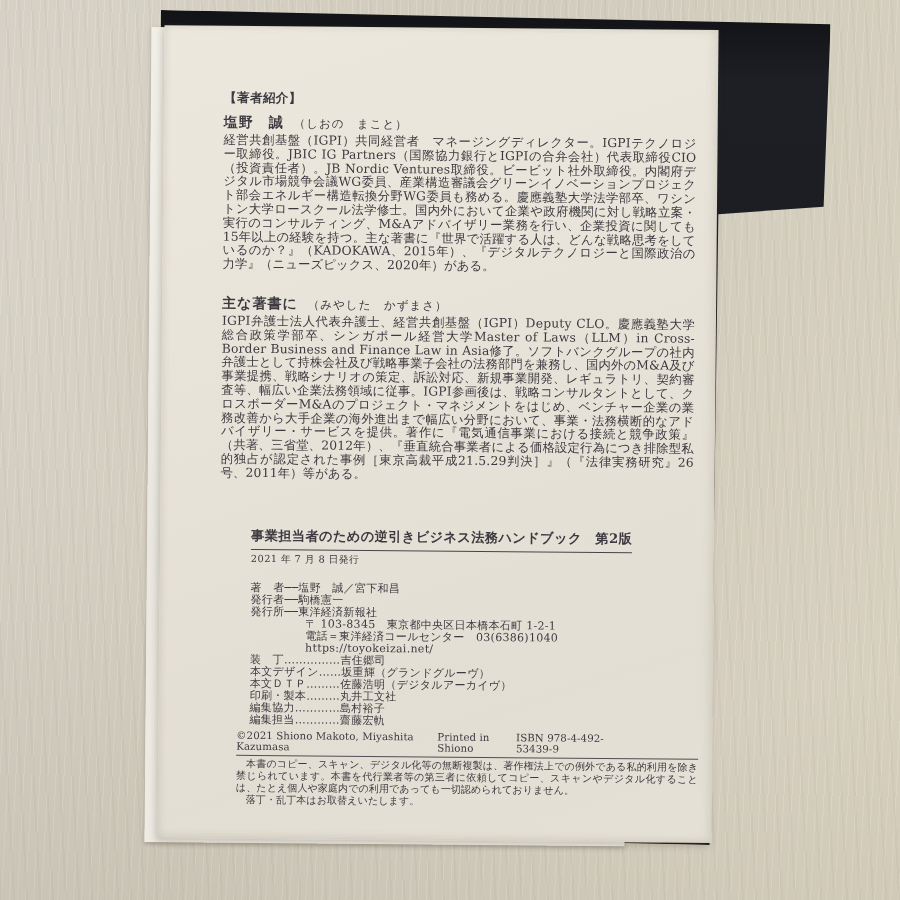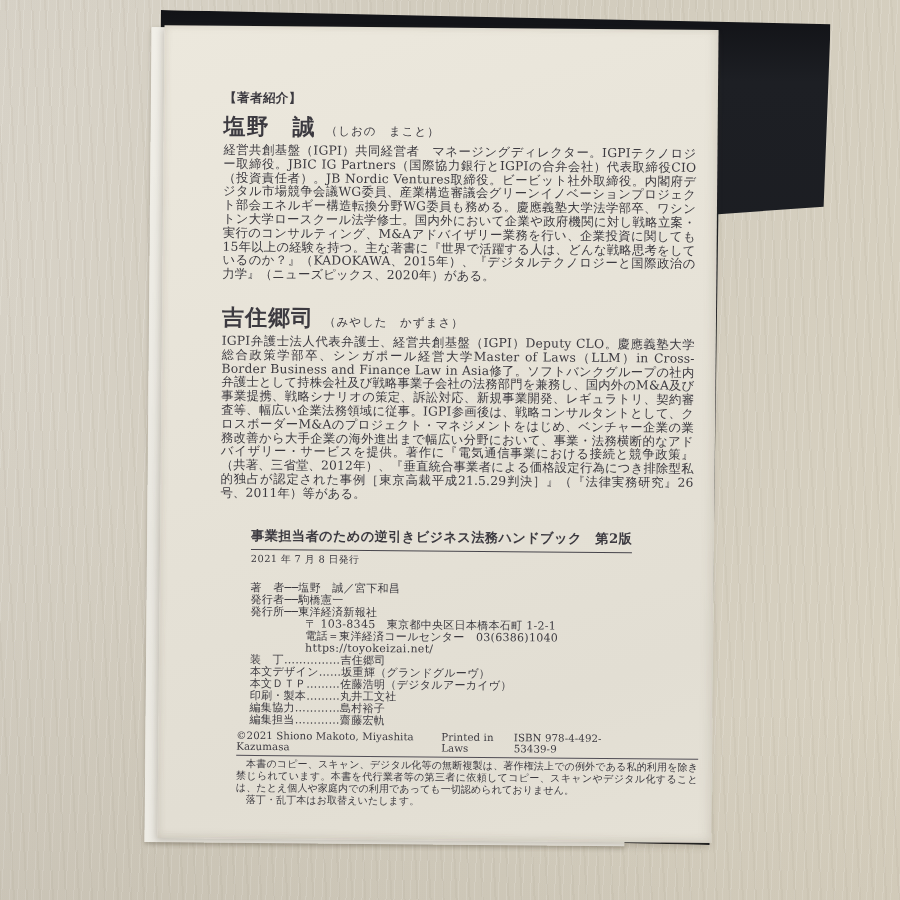--- a/index.html
+++ b/index.html
@@ -47,21 +47,21 @@
       inset -5px 0 10px rgba(125,118,100,.10),
       inset 3px 0 6px rgba(125,118,100,.07),
       inset 0 -3px 8px rgba(125,118,100,.08);
     color:#3c3a40;
   }
   
   .author-block{position:absolute;left:60px;top:64px;width:473px;}
   .intro-heading{font-size:12.5px;font-weight:bold;letter-spacing:.5px;margin:0 0 5px 0;}
   .author{margin:0 0 21px 0;}
   .author-nameline{margin:0 0 2px 0;}
-  .author-name{font-size:22px;font-weight:bold;letter-spacing:1px;}
+  .author-name{font-size:14px;font-weight:bold;letter-spacing:1px;}
   .author-reading{font-size:11.5px;margin-left:5px;letter-spacing:1px;}
   .author-bio{
     font-size:12.3px;line-height:13.8px;text-align:justify;
     letter-spacing:.2px;margin:0;
   }
   
   .colophon{position:absolute;left:78px;top:499px;width:462px;}
   .book-title{
     display:inline-block;margin:0 0 0 13px;
     font-size:13.2px;font-weight:bold;letter-spacing:.4px;
@@ -99,21 +99,21 @@
       <div class="author">
         <p class="author-nameline">
           <span class="author-name">塩野　誠</span>
           <span class="author-reading">（しおの　まこと）</span>
         </p>
         <p class="author-bio">経営共創基盤（IGPI）共同経営者　マネージングディレクター。IGPIテクノロジー取締役。JBIC IG Partners（国際協力銀行とIGPIの合弁会社）代表取締役CIO（投資責任者）。JB Nordic Ventures取締役。ビービット社外取締役。内閣府デジタル市場競争会議WG委員、産業構造審議会グリーンイノベーションプロジェクト部会エネルギー構造転換分野WG委員も務める。慶應義塾大学法学部卒、ワシントン大学ロースクール法学修士。国内外において企業や政府機関に対し戦略立案・実行のコンサルティング、M&amp;Aアドバイザリー業務を行い、企業投資に関しても15年以上の経験を持つ。主な著書に『世界で活躍する人は、どんな戦略思考をしているのか？』（KADOKAWA、2015年）、『デジタルテクノロジーと国際政治の力学』（ニューズピックス、2020年）がある。</p>
       </div>
 
       <div class="author">
         <p class="author-nameline">
-          <span class="author-name">吉住郷司</span>
+          <span class="author-name">主な著書に</span>
           <span class="author-reading">（みやした　かずまさ）</span>
         </p>
         <p class="author-bio">IGPI弁護士法人代表弁護士、経営共創基盤（IGPI）Deputy CLO。慶應義塾大学総合政策学部卒、シンガポール経営大学Master of Laws（LLM）in Cross-Border Business and Finance Law in Asia修了。ソフトバンクグループの社内弁護士として持株会社及び戦略事業子会社の法務部門を兼務し、国内外のM&amp;A及び事業提携、戦略シナリオの策定、訴訟対応、新規事業開発、レギュラトリ、契約審査等、幅広い企業法務領域に従事。IGPI参画後は、戦略コンサルタントとして、クロスボーダーM&amp;Aのプロジェクト・マネジメントをはじめ、ベンチャー企業の業務改善から大手企業の海外進出まで幅広い分野において、事業・法務横断的なアドバイザリー・サービスを提供。著作に『電気通信事業における接続と競争政策』（共著、三省堂、2012年）、『垂直統合事業者による価格設定行為につき排除型私的独占が認定された事例［東京高裁平成21.5.29判決］』（『法律実務研究』26号、2011年）等がある。</p>
       </div>
     </div>
 
     <div class="colophon">
       <div>
         <span class="book-title">事業担当者のための逆引きビジネス法務ハンドブック　第2版</span>
       </div>
@@ -129,21 +129,21 @@
         <div class="credit">装　丁……………吉住郷司</div>
         <div class="credit">本文デザイン……坂重輝（グランドグルーヴ）</div>
         <div class="credit">本文ＤＴＰ………佐藤浩明（デジタルアーカイヴ）</div>
         <div class="credit">印刷・製本………丸井工文社</div>
         <div class="credit">編集協力…………島村裕子</div>
         <div class="credit">編集担当…………齋藤宏軌</div>
       </div>
 
       <div class="copy-row">
         <span>©2021 Shiono Makoto, Miyashita Kazumasa</span>
-        <span>Printed in Laws</span>
+        <span>Printed in Shiono</span>
         <span>ISBN 978-4-492-53439-9</span>
       </div>
 
       <hr class="rule">
 
       <p class="notice">本書のコピー、スキャン、デジタル化等の無断複製は、著作権法上での例外である私的利用を除き禁じられています。本書を代行業者等の第三者に依頼してコピー、スキャンやデジタル化することは、たとえ個人や家庭内での利用であっても一切認められておりません。</p>
       <p class="notice2">落丁・乱丁本はお取替えいたします。</p>
     </div>
 
   </div>

